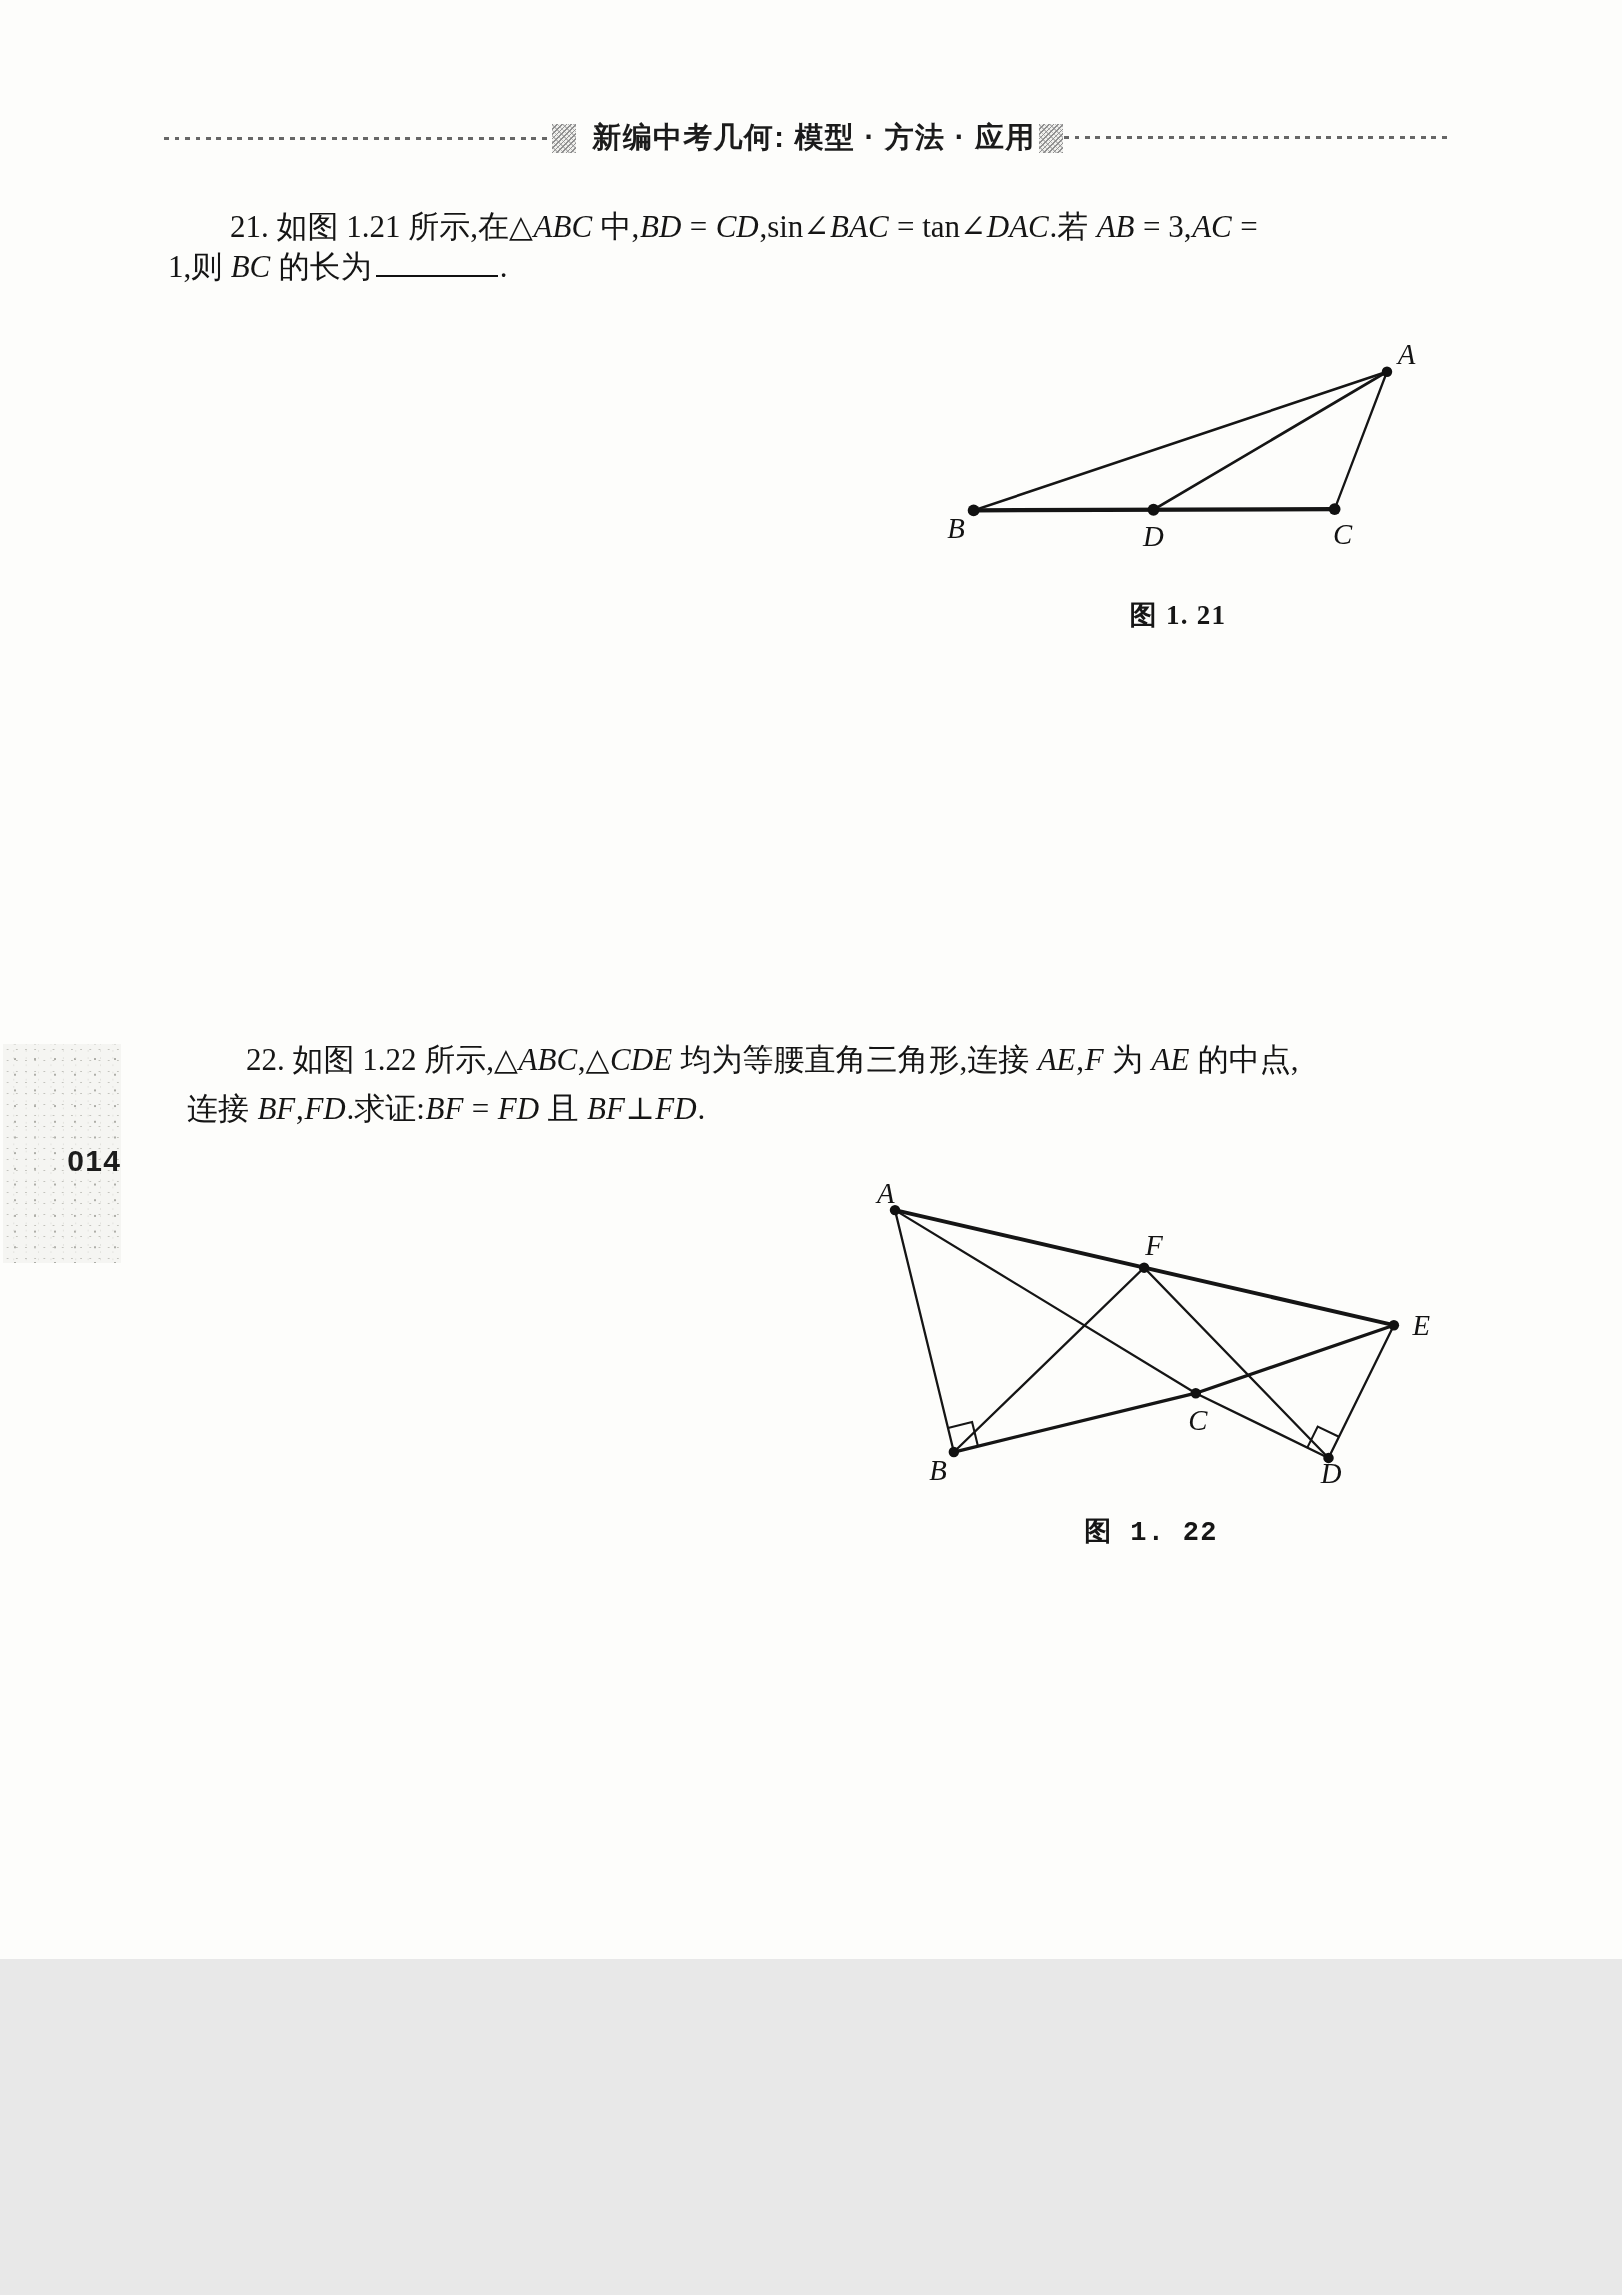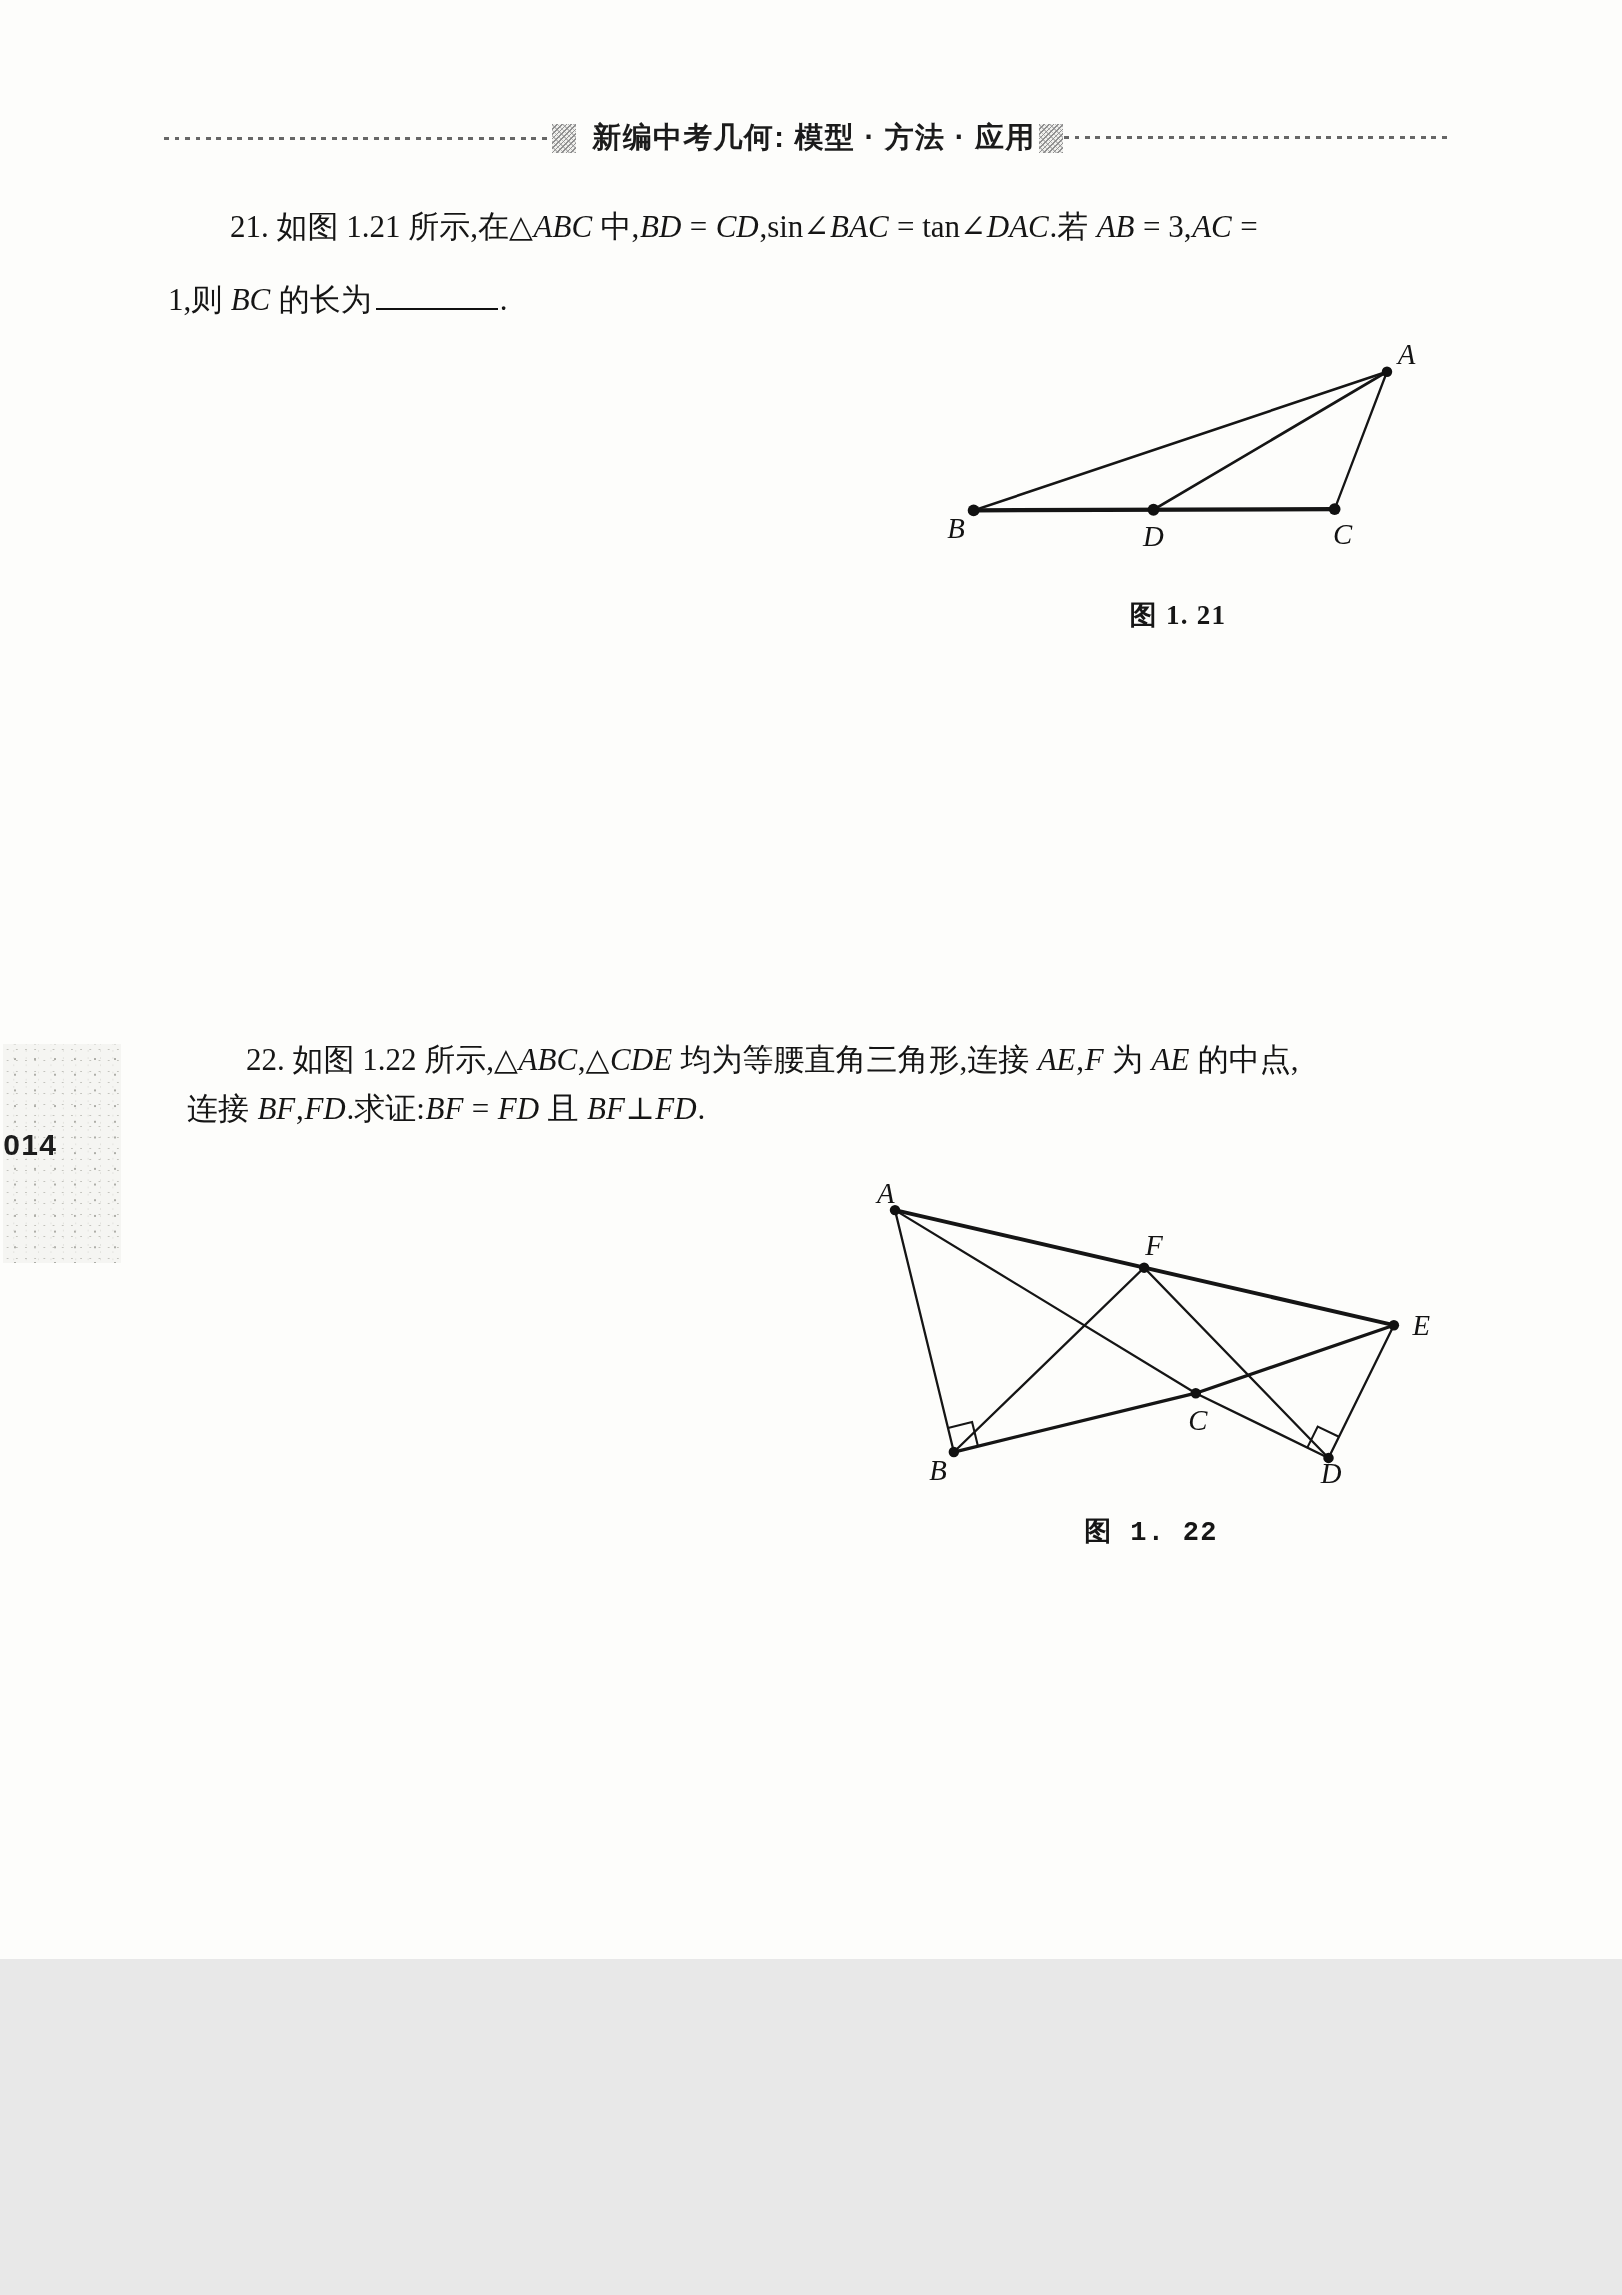--- a/index.html
+++ b/index.html
@@ -60,21 +60,21 @@
     padding: 0 0.7px;
   }
   .seg-blank {
     display: inline-block;
     width: 122px;
     height: 3.9px;
     border-bottom: 2.6px solid #111;
     margin: 0 2px 0 3.9px;
   }
   .p21-l1 { left: 230px; top: 208px; }
-  .p21-l2 { left: 168px; top: 281px; }
+  .p21-l2 { left: 168px; top: 248px; }
   .p22-l1 { left: 246px; top: 1041px; }
   .p22-l2 { left: 187px; top: 1090px; }
 
   
   .fig-svg { position: absolute; }
   .fig121 { left: 903px; top: 327px;  width: 569px; height: 236px; }
   .fig122 { left: 838px; top: 1165px; width: 641px; height: 340px; }
   .edge  { stroke: #151515; fill: none; stroke-linecap: round; }
   .vdot  { fill: #111; stroke: none; }
   .vlabel {
@@ -105,23 +105,23 @@
     background-color: #f5f5f2;
     background-image:
       radial-gradient(#c3c3bd 0.7px, transparent 0.9px),
       radial-gradient(#d6d6d0 0.7px, transparent 0.9px),
       radial-gradient(#aeaea8 0.8px, transparent 1px);
     background-size: 9.2px 11px, 12.4px 7.2px, 20px 15.7px;
     background-position: 0 0, 4.6px 3.3px, 2px 7.2px;
   }
   .pagenum-text {
     position: absolute;
-    left: 0; top: 84px;
+    left: 0; top: 100px;
     width: 100%;
-    text-align: left;
+    text-align: right;
     font-family: "Liberation Sans", "DejaVu Sans", sans-serif;
     font-weight: 700;
     font-size: 30px;
     letter-spacing: 1.3px;
     color: #1c1c1c;
   }
 </style>
 </head>
 <body>
 

